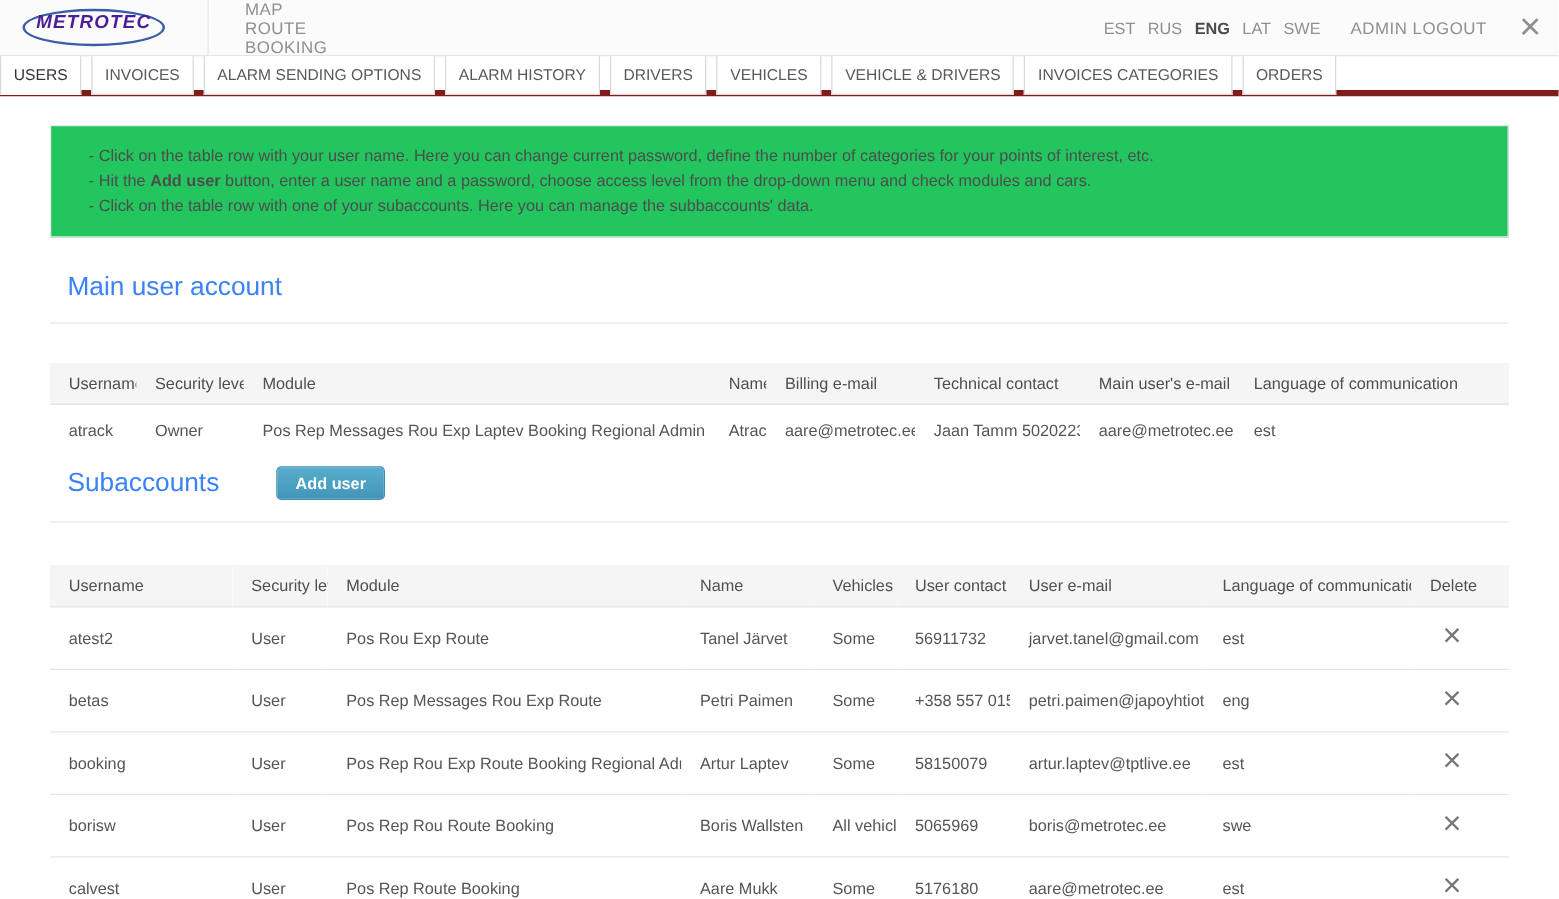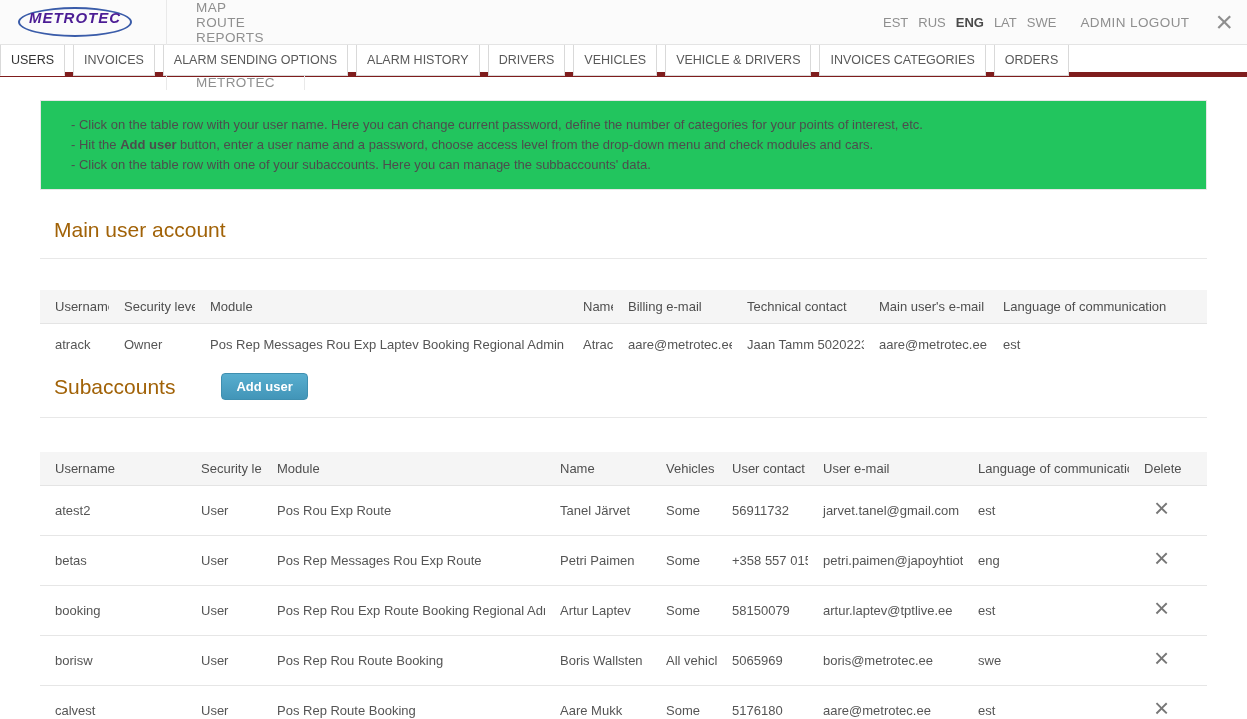--- a/index.html
+++ b/index.html
@@ -29,21 +29,21 @@
   .tabbar { height:32px; border-bottom:5px solid #7f1d1d; display:flex; align-items:flex-start; }
   .tab { height:31px; line-height:30px; padding:0 10px; margin-right:8px; margin-bottom:-1px;
     border:1px solid #d9d9d9; border-top:none; background:#fff; color:#595959;
     font-size:12.5px; white-space:nowrap; cursor:pointer; }
   .tab.active { color:#333; border-bottom-color:#fff; }
 
   
   .content { width:1167px; margin-left:40px; }
   .infobox { margin-top:23px; background:#22c55e; border:1px solid #e7e7e7;
     padding:14px 15px 14px 30px; color:#4d4d4d; line-height:20px; }
-  .section-title { margin:28px 0 0 14px; font-size:21px; font-weight:400; color:#a16207; }
+  .section-title { margin:28px 0 0 14px; font-size:21px; font-weight:400; color:#3b82f6; }
   .rule { border-top:1px solid #e8e8e8; margin-top:16px; }
   .title-row { display:flex; align-items:center; margin-top:8px; }
   .btn-add { margin-left:46px; padding:5px 14px; border:1px solid #3f8fb0; border-radius:4px;
     background:linear-gradient(#58aecf,#4295b8); color:#fff; font-weight:bold; font-size:13px;
     cursor:pointer; }
 
   table { border-collapse:collapse; table-layout:fixed; width:1167px; margin-top:31px; }
   th { text-align:left; font-weight:400; color:#4f4f4f; background:#f5f5f5;
     padding:9px 0 9px 15px; white-space:nowrap; overflow:hidden; border-bottom:1px solid #e4e4e4; }
   td { padding:13px 0 13px 15px; color:#555; white-space:nowrap; overflow:hidden; }
@@ -56,21 +56,20 @@
 
 <div class="header">
   <div class="logo-wrap">
     <div class="logo">
       <span>METROTEC</span>
     </div>
   </div>
   <div class="topnav">
     <div class="topnav-item">MAP</div>
     <div class="topnav-item">ROUTE</div>
-    <div class="topnav-item">REPORTS</div>
     <div class="topnav-item">BOOKING</div>
     <div class="topnav-item active">ADMINISTRATION</div>
     <div class="topnav-item">METROTEC</div>
   </div>
   <div class="header-right">
     <span class="lang">EST</span>
     <span class="lang">RUS</span>
     <span class="lang active">ENG</span>
     <span class="lang">LAT</span>
     <span class="lang">SWE</span>

